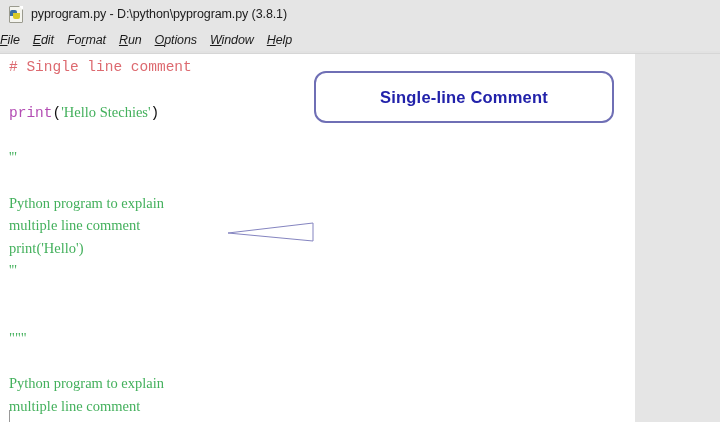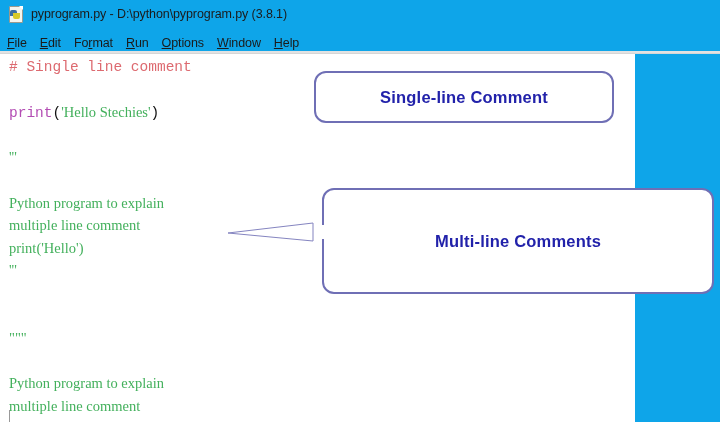--- a/index.html
+++ b/index.html
@@ -8,21 +8,21 @@
     padding: 0;
     background: #ffffff;
   }
   body {
     font-family: "Liberation Sans", sans-serif;
   }
   #app {
     position: relative;
     width: 720px;
     height: 422px;
-    background: #0ea5e9;
+    background: #e5e5e5;
     overflow: hidden;
   }
 
   
   .titlebar {
     position: absolute;
     left: 0; top: 0;
     width: 720px; height: 28px;
     display: flex;
     align-items: center;
@@ -70,23 +70,23 @@
     white-space: nowrap;
     letter-spacing: -0.1px;
   }
 
   
   .menubar {
     position: absolute;
     left: 0; top: 30px;
     width: 720px; height: 20px;
     display: flex;
-    align-items: flex-end;
-    padding-left: 7px;
+    align-items: center;
     box-sizing: border-box;
+    font-style: italic;
   }
   .menu-item {
     font-size: 12.5px;
     color: #1b1b1b;
     margin-right: 13px;
     white-space: nowrap;
     cursor: default;
     letter-spacing: -0.1px;
   }
   .menu-item u {
@@ -206,18 +206,14 @@
   </div>
 
   <svg class="tail-svg" viewBox="0 0 720 422" xmlns="http://www.w3.org/2000/svg">
     <polygon points="228,233 313,223 313,241" fill="#ffffff" stroke="#6f6fb5" stroke-width="1" opacity="0.85"></polygon>
   </svg>
 
   <div class="callout" id="callout-single">
     <span class="callout-label">Single-line Comment</span>
   </div>
 
-  <div class="callout" id="callout-multi">
-    <span class="tail-notch"></span>
-    <span class="callout-label">Multi-line Comments</span>
-  </div>
 
 </div>
 
 </body></html>

